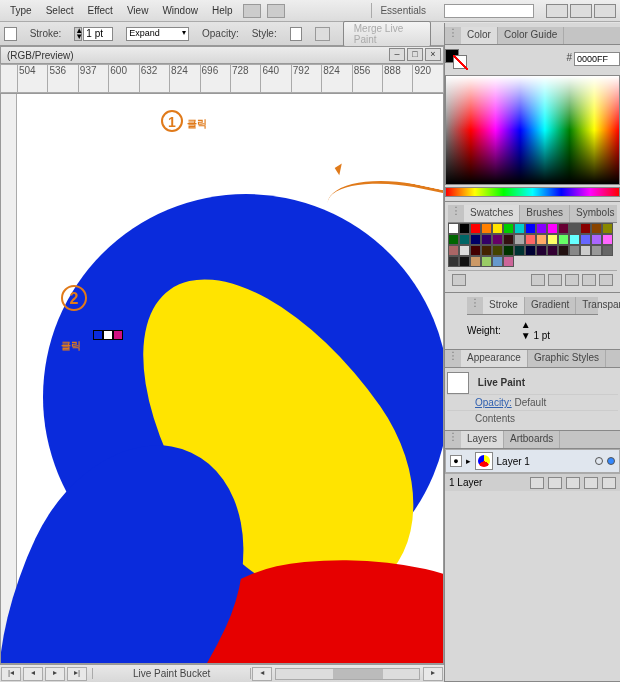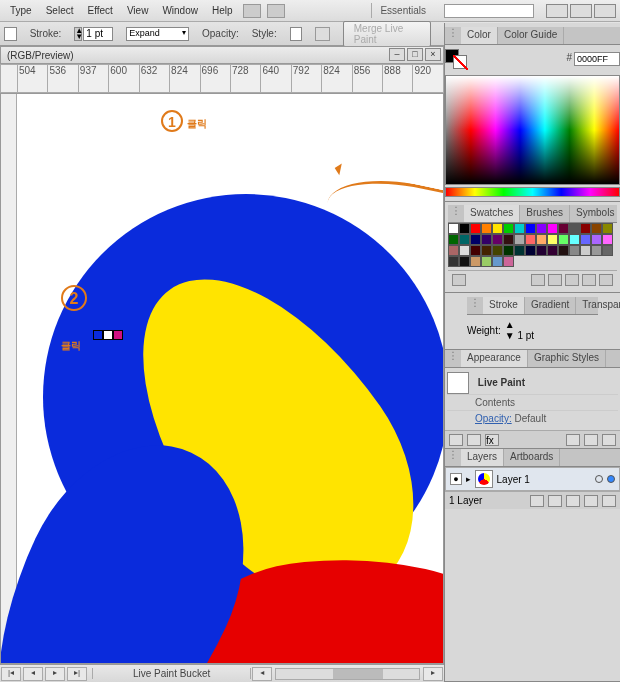--- a/index.html
+++ b/index.html
@@ -54,21 +54,21 @@
   .color-panel .hex .lbl { color:#444; }
   .color-panel .hex input { width:46px; height:14px; background:#fff; border:1px solid #888; font-size:9px; padding:0 2px; }
   .spectrum { height:110px; margin-top:6px; border:1px solid #888; background: linear-gradient(to bottom, #fff 0%, transparent 50%, #000 100%), linear-gradient(to right, #808080, red, magenta, blue, cyan, green, yellow, red); }
   .huebar { height:10px; margin-top:2px; border:1px solid #888; background: linear-gradient(to right, red, yellow, lime, cyan, blue, magenta, red); }
   .swatches-panel { padding:3px; }
   .sw-row { display:flex; flex-wrap:wrap; gap:0; }
   .sw { width:11px; height:11px; border:1px solid #555; }
   .sw-btm { display:flex; gap:3px; padding:3px 4px; border-top:1px solid #aaa; margin-top:3px; }
   .sw-btm .ib { width:14px; height:12px; border:1px solid #888; background:#ccc; }
   .stroke-panel { padding:4px 22px; }
-  .stroke-panel .row { display:flex; align-items:center; gap:4px; }
+  .stroke-panel .row { display:flex; align-items:center; gap:20px; }
   .appearance-panel, .layers-panel { padding:0; }
   .panel-body { padding:4px 2px; font-size:10px; color:#333; }
   .appearance-panel .thumb { width:22px; height:22px; border:1px solid #888; background:#fff; display:inline-block; vertical-align:middle; }
   .appearance-panel .title { display:inline-block; margin-left:6px; font-weight:bold; }
   .appearance-panel .line { padding:2px 0 2px 28px; color:#555; border-top:1px solid #ccc; }
   .appearance-panel .line a { color:#3060b0; text-decoration:underline; }
   .panel-footer { height:18px; background:#cfcfcf; border-top:1px solid #aaa; display:flex; align-items:center; padding:0 4px; gap:4px; }
   .panel-footer .ib { width:14px; height:12px; border:1px solid #888; background:#ddd; }
   .layers-panel .layer-row { display:flex; align-items:center; padding:2px 4px; background:#e0e6ee; border:1px solid #aaa; gap:4px; }
   .layers-panel .eye { width:12px; height:12px; border:1px solid #888; background:#fff; text-align:center; font-size:9px; }
@@ -318,33 +318,24 @@
 
   <div class="panel appearance-panel">
     <div class="tabbar">
         <span class="grip"></span>
       <span class="tab active">Appearance</span>
       <span class="tab">Graphic Styles</span>
     </div>
     <div class="panel-body">
       <span class="thumb"></span>
       <span class="title">Live Paint</span>
-      <div class="line">Contents</div>
       <div class="line">
         <a>Opacity:</a> <span>Default</span>
       </div>
-    </div>
-    <div class="panel-footer">
-      <span class="ib"></span>
-      <span class="ib"></span>
-      <span class="ib">fx</span>
-      <span style="flex:1"></span>
-      <span class="ib"></span>
-      <span class="ib"></span>
-      <span class="ib"></span>
+      <div class="line">Contents</div>
     </div>
   </div>
 
   <div class="panel layers-panel" style="flex:1">
     <div class="tabbar">
         <span class="grip"></span>
       <span class="tab active">Layers</span>
       <span class="tab">Artboards</span>
     </div>
     <div class="layer-row">

